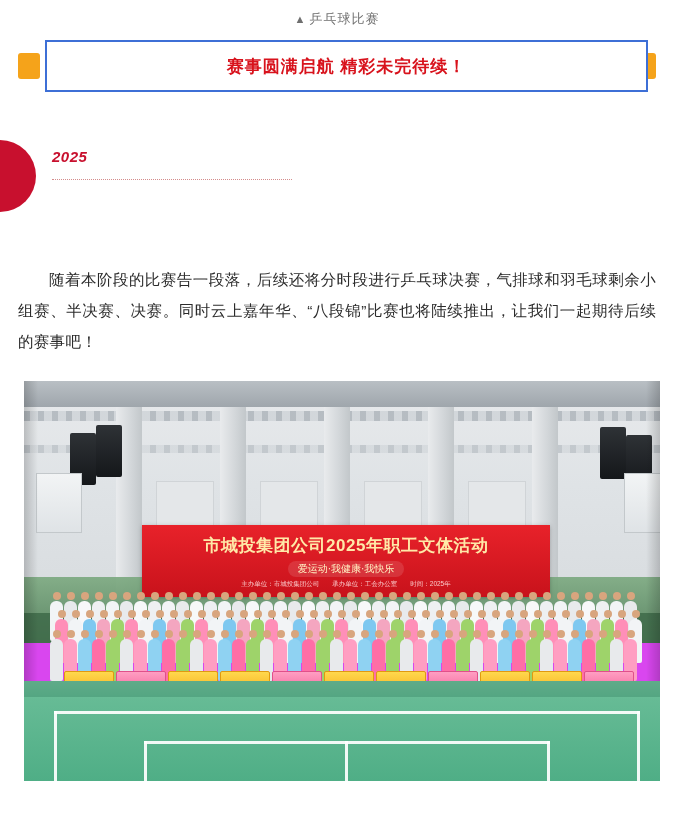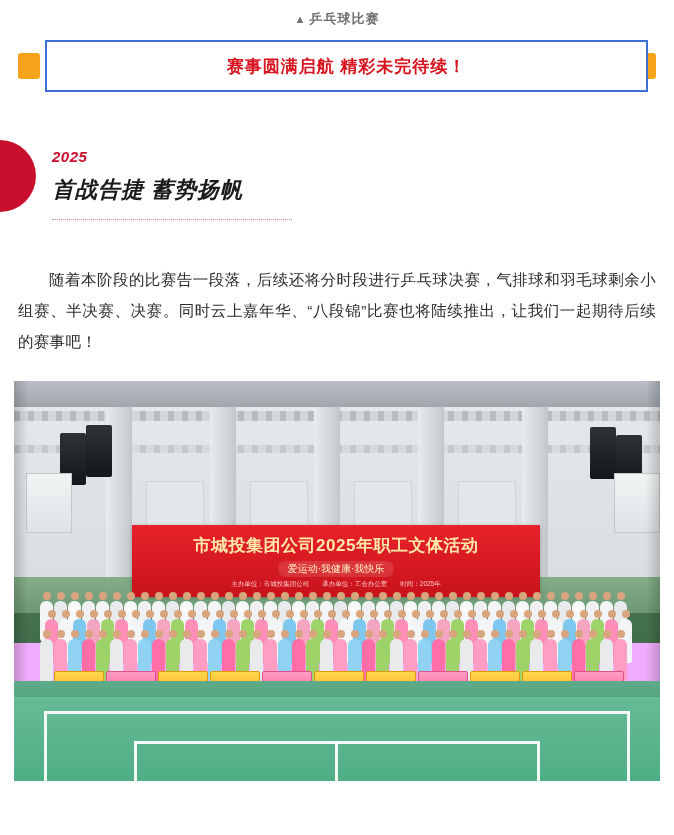--- a/index.html
+++ b/index.html
@@ -16,21 +16,20 @@
     color: #333;
   }
 
   
   .top-caption {
     text-align: center;
     font-size: 13px;
     color: #6f6f6f;
     padding: 10px 0 8px 0;
     letter-spacing: 1px;
-    font-weight: bold;
   }
   .top-caption .tri {
     font-size: 11px;
     color: #6f6f6f;
     margin-right: 3px;
   }
 
   
   .banner-wrap {
     position: relative;
@@ -116,24 +115,24 @@
     line-height: 2.0;
     color: #2b2b2b;
     text-align: justify;
     text-indent: 2em;
     letter-spacing: 0.3px;
   }
 
   
   .photo {
     position: relative;
-    margin: 24px 14px 0 14px;
+    margin: 24px 14px 0 24px;
     height: 400px;
     overflow: hidden;
-    background: #f0abfc;
+    background: #d946ef;
   }
   
   .hall {
     position: absolute;
     left: 0; right: 0; top: 0;
     height: 262px;
     background:
       linear-gradient(180deg, #e8eaec 0%, #dfe3e6 40%, #d6dadd 100%);
   }
   .hall-beam {
@@ -320,21 +319,20 @@
   <div class="banner-tab left"></div>
   <div class="banner-tab right"></div>
   <div class="banner-box">
     <span class="banner-text">赛事圆满启航 精彩未完待续！</span>
   </div>
 </div>
 
 <div class="headline-wrap">
   <div class="red-circle"></div>
   <div class="year">2025</div>
-  <div class="headline">首战告捷 蓄势扬帆</div>
   <div class="dotted-rule"></div>
 </div>
 
 <p class="body-text">随着本阶段的比赛告一段落，后续还将分时段进行乒乓球决赛，气排球和羽毛球剩余小组赛、半决赛、决赛。同时云上嘉年华、“八段锦”比赛也将陆续推出，让我们一起期待后续的赛事吧！</p>
 
 <div class="photo">
   <div class="hall">
     <div class="hall-beam"></div>
     <div class="truss"></div>
     <div class="truss truss2"></div>

